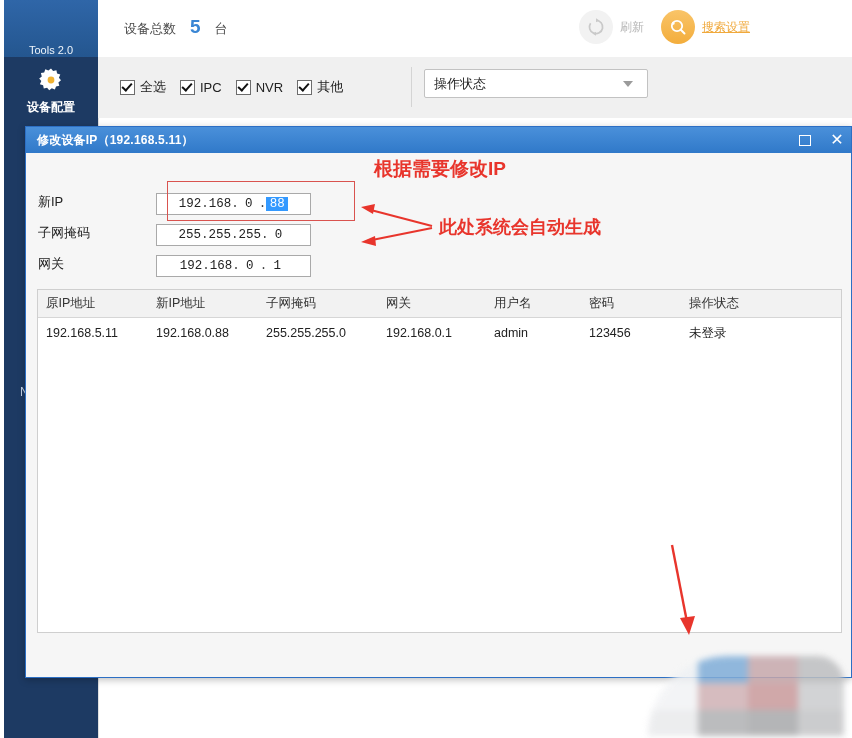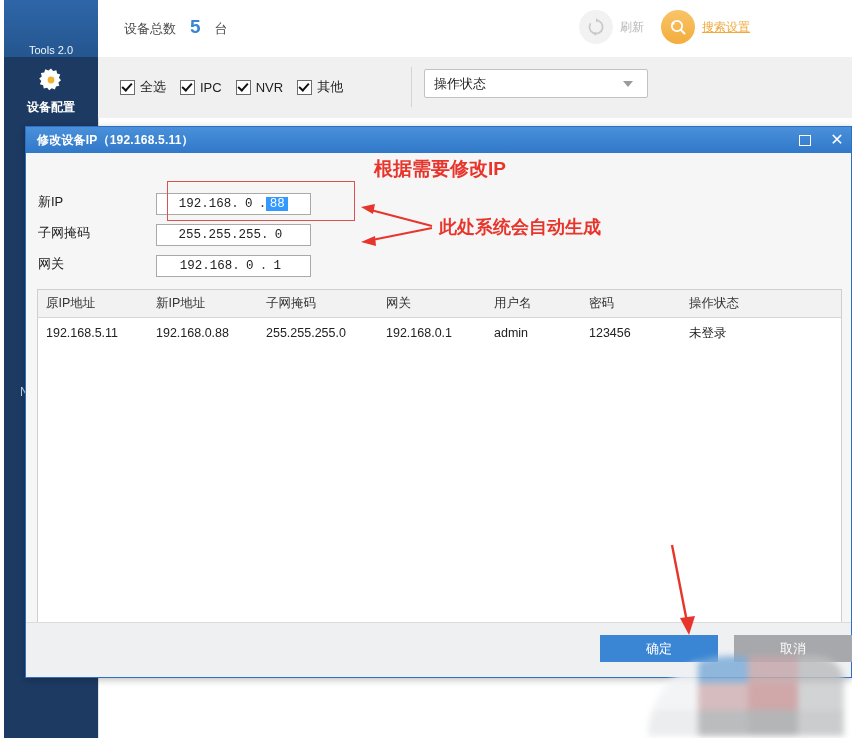--- a/index.html
+++ b/index.html
@@ -562,24 +562,20 @@
         <span class="td col-0">192.168.5.11</span>
         <span class="td col-1">192.168.0.88</span>
         <span class="td col-2">255.255.255.0</span>
         <span class="td col-3">192.168.0.1</span>
         <span class="td col-4">admin</span>
         <span class="td col-5">123456</span>
         <span class="td col-6">未登录</span>
       </div>
     </div>
 
-    <div id="dialog-footer">
-      <button id="ok-button" class="dlg-btn">确定</button>
-      <button id="cancel-button" class="dlg-btn">取消</button>
-    </div>
 
   </div>
 </div>
 
 <div id="annotation-layer">
   <span class="annot-text" id="annot-modify-ip">根据需要修改IP</span>
   <span class="annot-text" id="annot-auto-gen">此处系统会自动生成</span>
 
   <svg width="852" height="738" style="position:absolute;left:0;top:0;">
 

